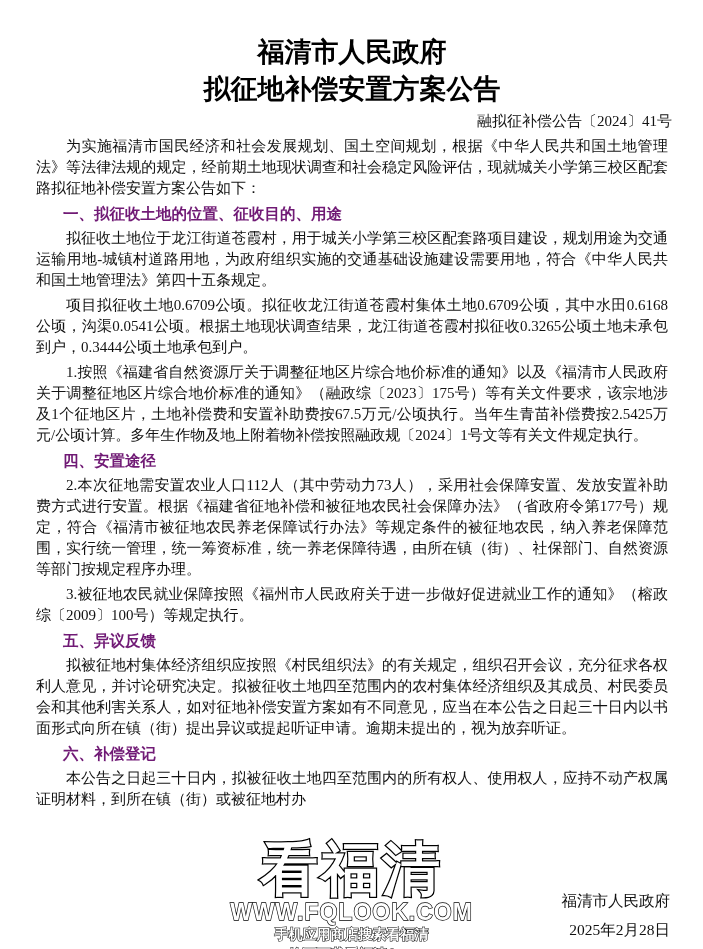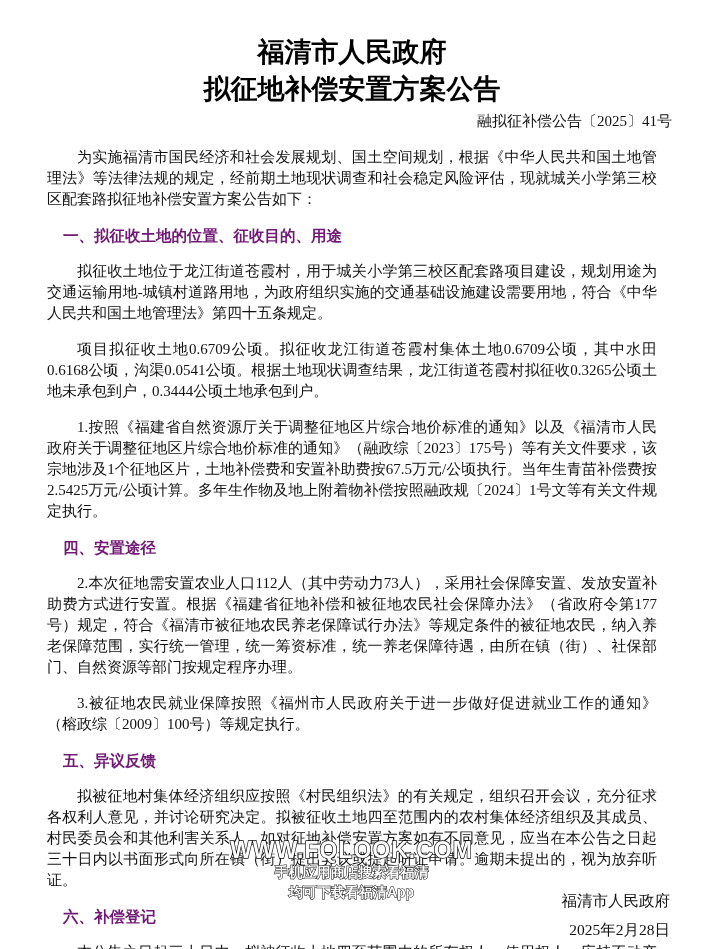--- a/index.html
+++ b/index.html
@@ -34,21 +34,21 @@
     font-size: 15px;
     line-height: 22px;
     margin: 2px 0 0 0;
   }
   .para {
     font-family: "Liberation Serif", serif;
     font-size: 15px;
     line-height: 21px;
     text-align: justify;
     text-indent: 2em;
-    margin: 15px;
+    margin: 4px;
   }
   .sec-heading {
     font-family: "Liberation Sans", sans-serif;
     font-weight: bold;
     font-size: 15.5px;
     line-height: 21px;
     text-indent: 2em;
     margin: 0;
     color: #701a75;
   }
@@ -96,21 +96,21 @@
   }
 </style>
 </head>
 <body>
 
 <div class="page">
   <div class="content">
 
     <div class="title">福清市人民政府</div>
     <div class="title">拟征地补偿安置方案公告</div>
-    <div class="doc-number">融拟征补偿公告〔2025〕41号</div>
+    <div class="doc-number">融拟征补偿公告〔2024〕41号</div>
 
     <p class="para">为实施福清市国民经济和社会发展规划、国土空间规划，根据《中华人民共和国土地管理法》等法律法规的规定，经前期土地现状调查和社会稳定风险评估，现就城关小学第三校区配套路拟征地补偿安置方案公告如下：</p>
 
     <div class="sec-heading">一、拟征收土地的位置、征收目的、用途</div>
     <p class="para">拟征收土地位于龙江街道苍霞村，用于城关小学第三校区配套路项目建设，规划用途为交通运输用地-城镇村道路用地，为政府组织实施的交通基础设施建设需要用地，符合《中华人民共和国土地管理法》第四十五条规定。</p>
 
     <p class="para">项目拟征收土地0.6709公顷。拟征收龙江街道苍霞村集体土地0.6709公顷，其中水田0.6168公顷，沟渠0.0541公顷。根据土地现状调查结果，龙江街道苍霞村拟征收0.3265公顷土地未承包到户，0.3444公顷土地承包到户。</p>
 
     <p class="para">1.按照《福建省自然资源厅关于调整征地区片综合地价标准的通知》以及《福清市人民政府关于调整征地区片综合地价标准的通知》（融政综〔2023〕175号）等有关文件要求，该宗地涉及1个征地区片，土地补偿费和安置补助费按67.5万元/公顷执行。当年生青苗补偿费按2.5425万元/公顷计算。多年生作物及地上附着物补偿按照融政规〔2024〕1号文等有关文件规定执行。</p>
 
@@ -120,20 +120,21 @@
 
     <div class="sec-heading">五、异议反馈</div>
     <p class="para">拟被征地村集体经济组织应按照《村民组织法》的有关规定，组织召开会议，充分征求各权利人意见，并讨论研究决定。拟被征收土地四至范围内的农村集体经济组织及其成员、村民委员会和其他利害关系人，如对征地补偿安置方案如有不同意见，应当在本公告之日起三十日内以书面形式向所在镇（街）提出异议或提起听证申请。逾期未提出的，视为放弃听证。</p>
 
     <div class="sec-heading">六、补偿登记</div>
     <p class="para">本公告之日起三十日内，拟被征收土地四至范围内的所有权人、使用权人，应持不动产权属证明材料，到所在镇（街）或被征地村办</p>
 
   </div>
 
   <div class="watermark">
+    <div class="wm-brand">看福清</div>
     <div class="wm-url">WWW.FQLOOK.COM</div>
     <div class="wm-cap">手机应用商店搜索看福清</div>
     <div class="wm-cap">均可下载看福清App</div>
   </div>
 
   <div class="signature">
     <div>福清市人民政府</div>
     <div>2025年2月28日</div>
   </div>
 </div>

